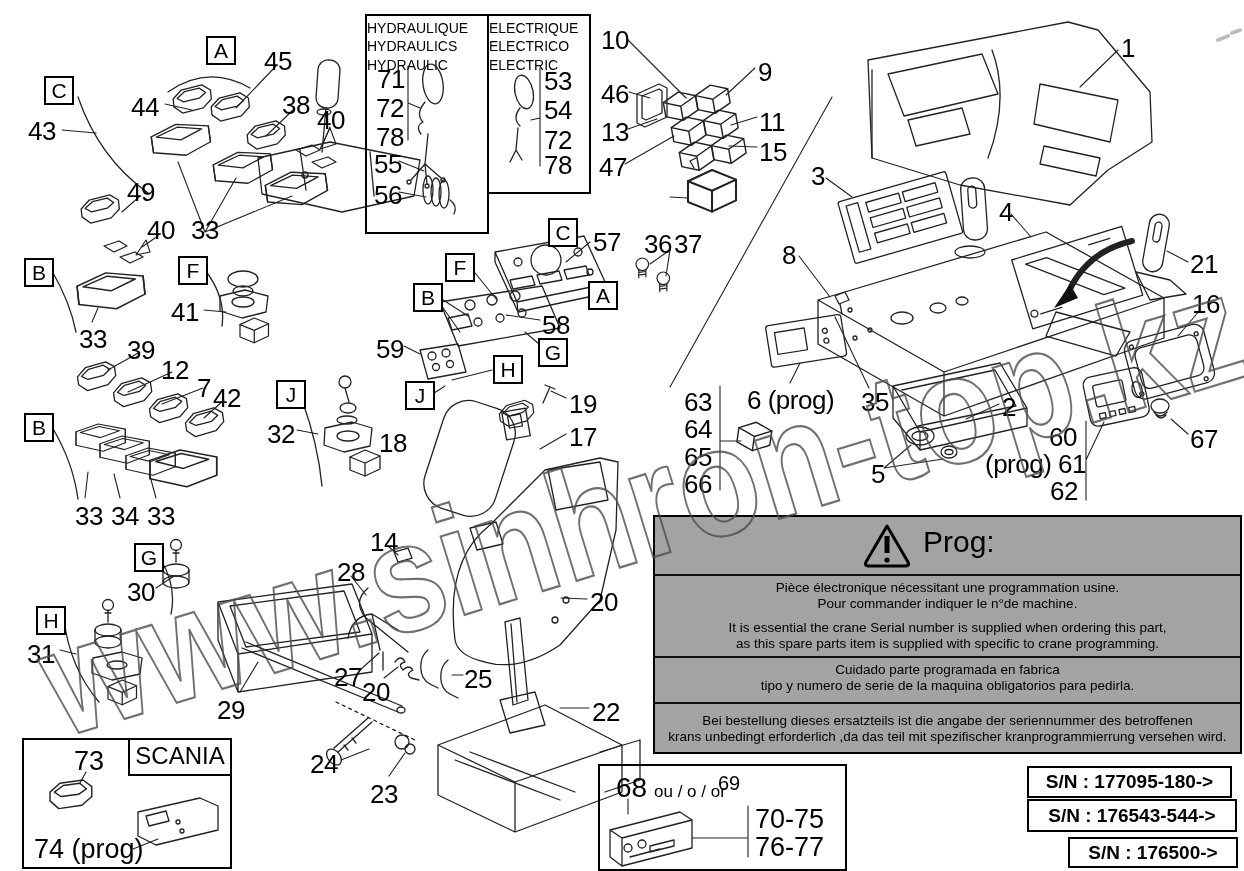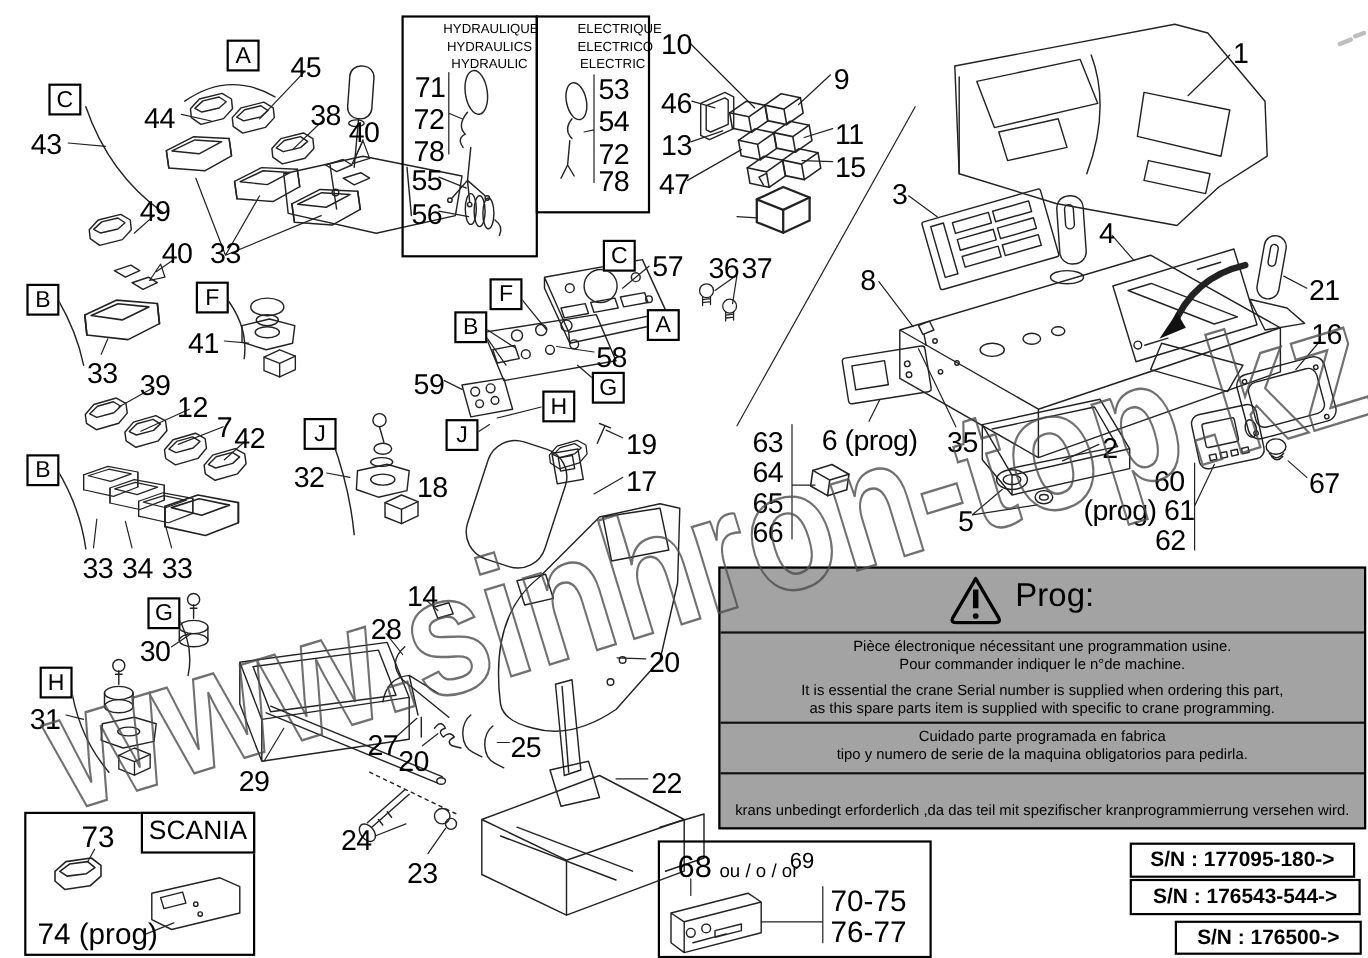--- a/index.html
+++ b/index.html
@@ -5,22 +5,22 @@
   html,body{margin:0;padding:0;background:#fff;}
   .canvas{position:relative;width:1244px;height:871px;background:#fff;overflow:hidden;
           font-family:"Liberation Sans",sans-serif;color:#000;}
   svg{display:block;}
   #art{position:absolute;left:0;top:0;z-index:1;}
   #labels{position:absolute;left:0;top:0;width:100%;height:100%;z-index:2;pointer-events:none;}
   .plabel{position:absolute;font-size:26px;white-space:nowrap;letter-spacing:-0.5px;}
   .ltag{position:absolute;width:26px;height:25px;border:2px solid #000;background:#fff;
         font-size:21px;line-height:25px;text-align:center;font-weight:400;}
   .legend-box{position:absolute;border:2px solid #000;background:transparent;z-index:2;}
-  .legend-title{position:absolute;top:3px;left:0;right:0;text-align:center;
-        font-size:12px;line-height:1.32;padding-left:36px;}
+  .legend-title{position:absolute;top:3px;left:0;right:0;text-align:left;
+        font-size:14px;line-height:1.32;}
   .white-box{position:absolute;border:2px solid #000;background:#a3a3a3;z-index:2;}
   .sn-box{position:absolute;border:2.5px solid #000;background:#fff;z-index:4;
         font-weight:bold;font-size:19px;display:flex;align-items:center;justify-content:center;
         white-space:nowrap;}
   .prog-row-line{position:absolute;left:0;right:0;border-top:2px solid #111;}
   .prog-text{position:absolute;left:0;right:0;text-align:center;font-size:13.5px;white-space:nowrap;}
   .prog-head{position:absolute;font-size:30px;}
   .scania-title{position:absolute;right:-2px;top:-2px;width:100px;height:34px;border:2px solid #000;
         background:#fff;font-size:24px;text-align:center;line-height:32px;}
   .inner-label{position:absolute;white-space:nowrap;}
@@ -469,20 +469,21 @@
     <div class="prog-head" style="left:268px;top:8px;">Prog:</div>
     <div class="prog-row-line" style="top:57px;"></div>
     <div class="prog-text" style="top:63px;">Pièce électronique nécessitant une programmation usine.</div>
     <div class="prog-text" style="top:79px;">Pour commander indiquer le n°de machine.</div>
     <div class="prog-text" style="top:103px;">It is essential the crane Serial number is supplied when ordering this part,</div>
     <div class="prog-text" style="top:119px;">as this spare parts item is supplied with specific to crane programming.</div>
     <div class="prog-row-line" style="top:139px;"></div>
     <div class="prog-text" style="top:145px;">Cuidado parte programada en fabrica</div>
     <div class="prog-text" style="top:161px;">tipo y numero de serie de la maquina obligatorios para pedirla.</div>
     <div class="prog-row-line" style="top:185px;"></div>
+    <div class="prog-text" style="top:196px;">Bei bestellung dieses ersatzteils ist die angabe der seriennummer des betroffenen</div>
     <div class="prog-text" style="top:212px;">krans unbedingt erforderlich ,da das teil mit spezifischer  kranprogrammierrung versehen wird.</div>
   </div>
 
   <div class="sn-box" style="left:1027px;top:766px;width:201px;height:28px;">S/N : 177095-180-&gt;</div>
   <div class="sn-box" style="left:1027px;top:799px;width:206px;height:29px;">S/N : 176543-544-&gt;</div>
   <div class="sn-box" style="left:1068px;top:837px;width:166px;height:27px;">S/N : 176500-&gt;</div>
 
   <svg id="wmark" width="1244" height="871" viewBox="0 0 1244 871">
     <text transform="translate(62,738) rotate(-17)" x="0" y="0" font-family="Liberation Sans, sans-serif" font-weight="bold" font-size="155" textLength="1245" lengthAdjust="spacingAndGlyphs" fill="none" stroke="#4d4d4d" stroke-width="2.2" opacity="0.8">www.sinhron-top.kz</text>
     <g stroke="#999" stroke-width="4" opacity="0.65" stroke-linecap="round">

